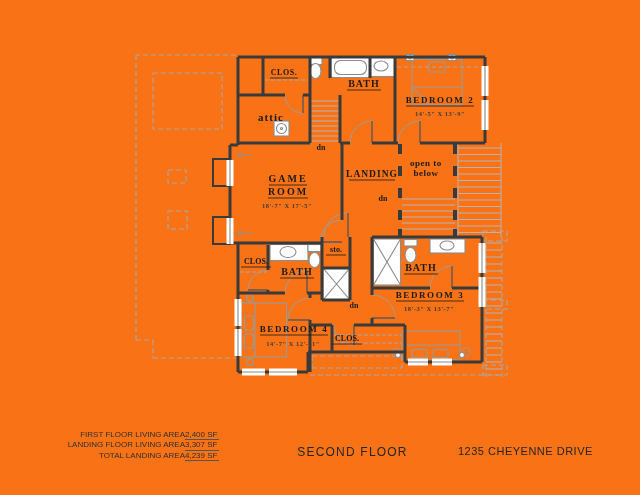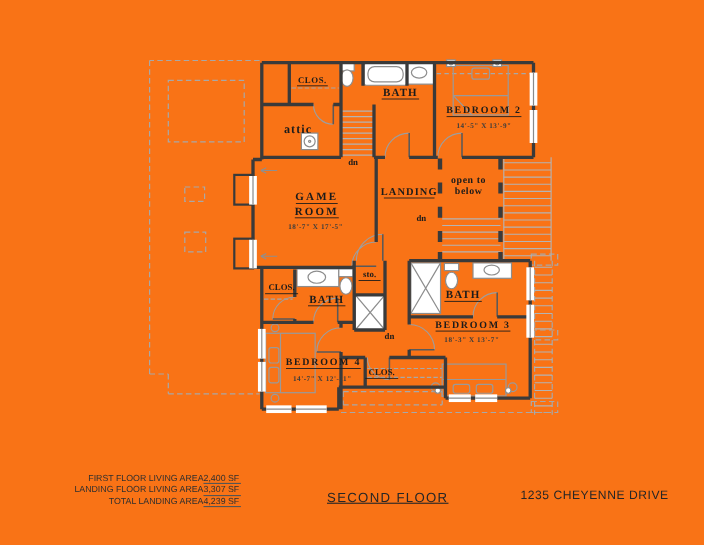--- a/index.html
+++ b/index.html
@@ -5,22 +5,22 @@
   html,body{margin:0;padding:0;background:#ffffff;}
   .canvas{position:relative;width:640px;height:495px;background:#f97316;overflow:hidden;
           font-family:"Liberation Sans",sans-serif;}
   svg text{font-family:"Liberation Serif",serif;font-weight:700;fill:#1b1b1b;text-anchor:middle;}
   svg text.dims{font-weight:700;fill:#3d3d3d;}
   .legend{position:absolute;left:62px;top:430px;font-size:8px;color:#2f2f2f;line-height:9.4px;}
   .lrow{display:flex;white-space:nowrap;}
   .llabel{display:inline-block;width:123px;text-align:right;}
   .lvalue{display:inline-block;min-width:34px;border-bottom:0.8px solid #555;}
   .floor-title{position:absolute;left:280px;top:445px;width:145px;text-align:center;
-               font-size:12px;letter-spacing:1.2px;color:#262626;text-decoration:underline;}
-  .address-title{position:absolute;left:458px;top:445px;width:165px;text-align:center;
+               font-size:12px;letter-spacing:1.2px;color:#262626;}
+  .address-title{position:absolute;left:458px;top:445px;width:165px;
                font-size:11px;letter-spacing:0.5px;color:#262626;}
 </style>
 </head>
 <body>
 
 <div class="canvas">
 
 <svg width="640" height="495" viewBox="0 0 640 495">
 
   <g stroke="#a8a8a8" stroke-width="1.1" fill="none" stroke-dasharray="5,3">

